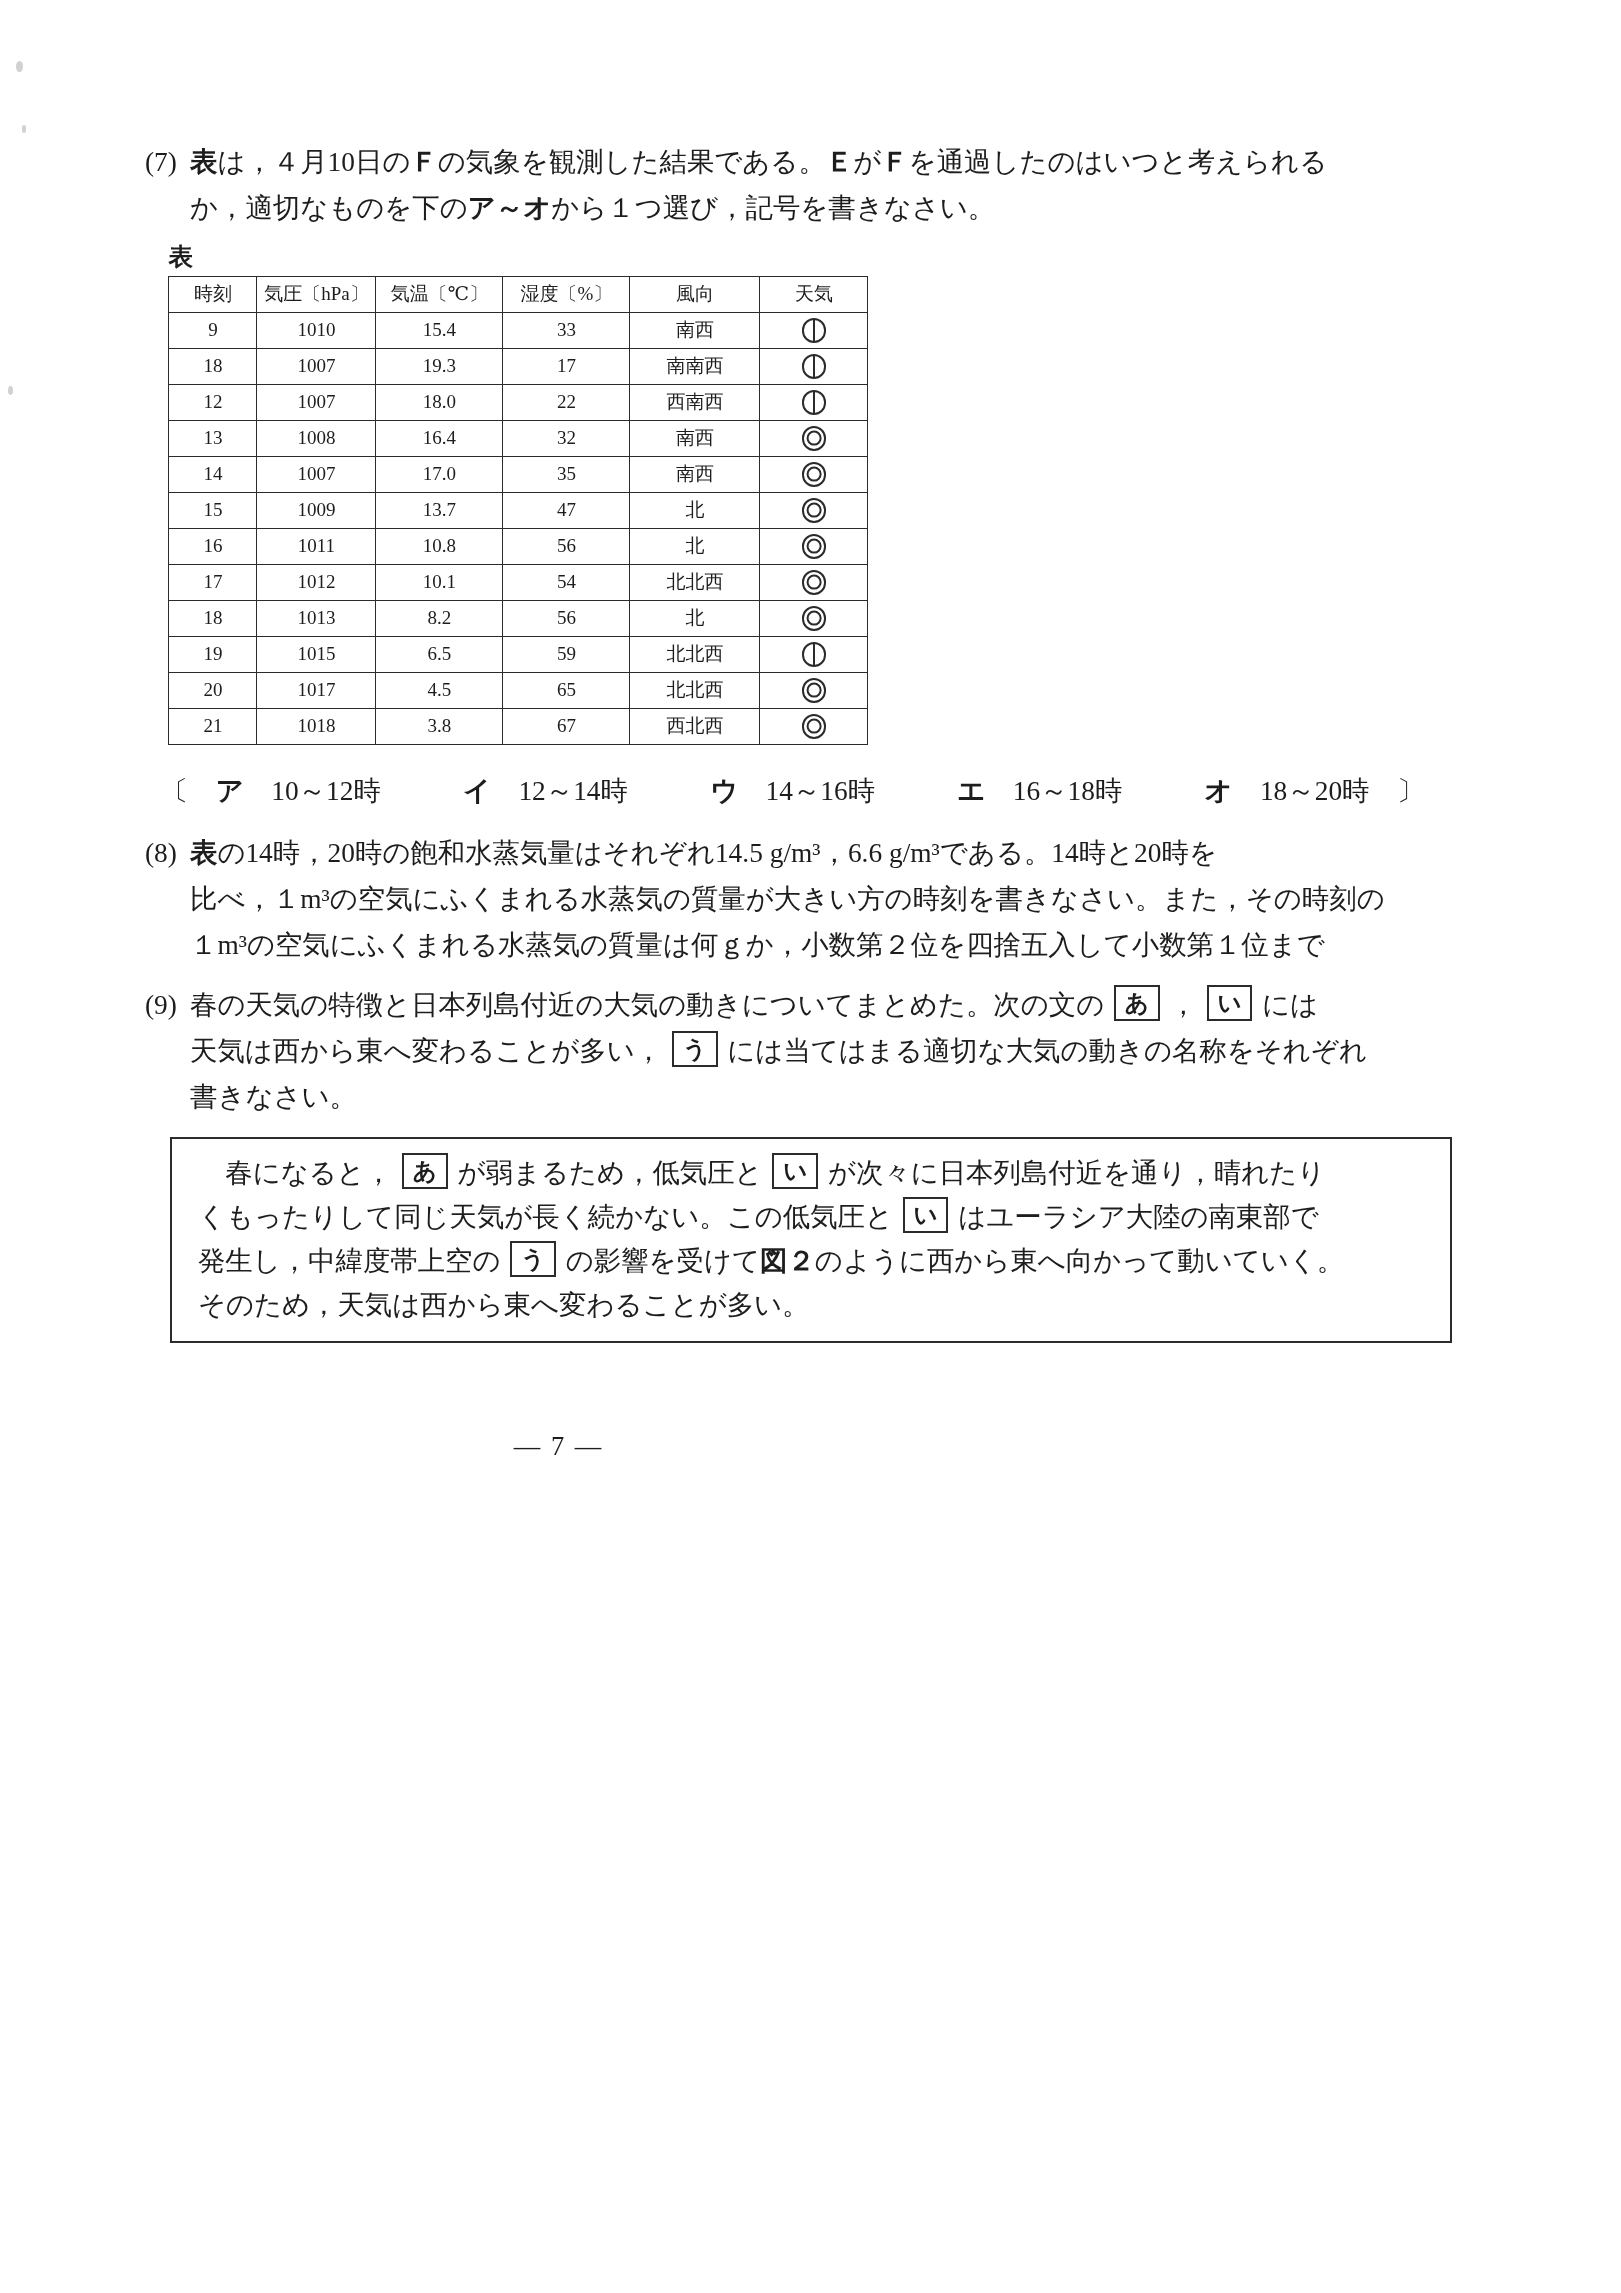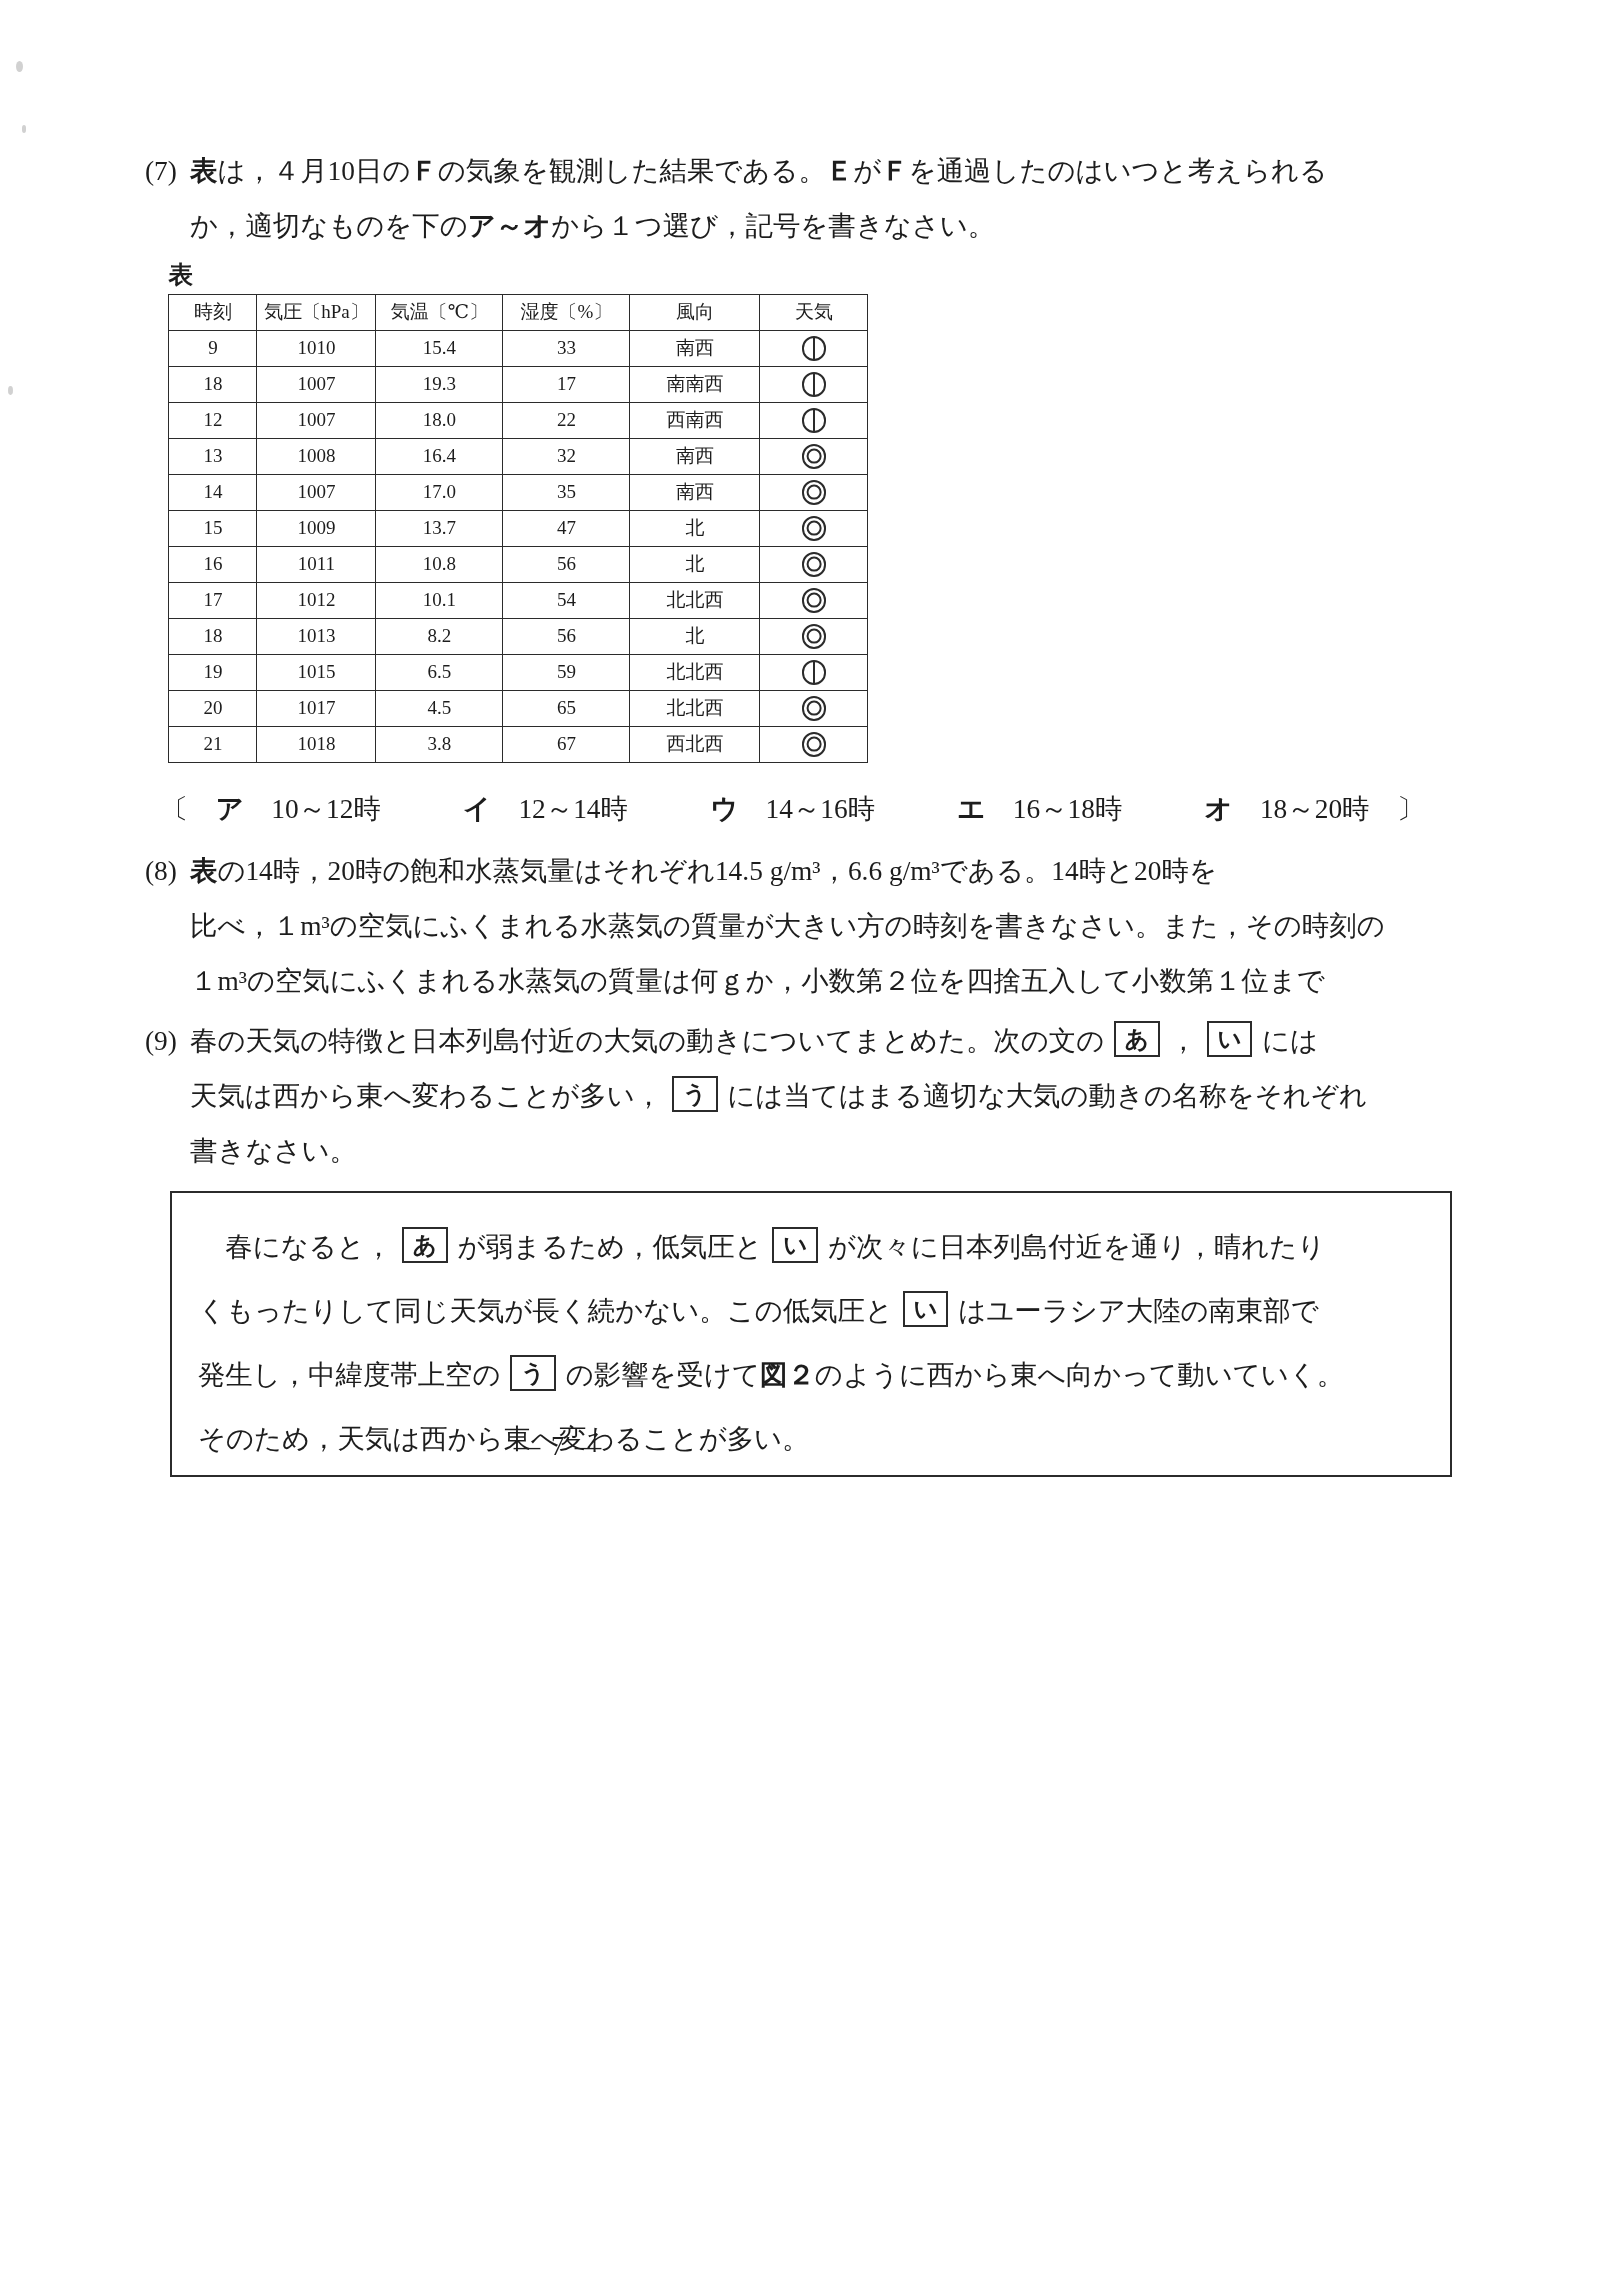--- a/index.html
+++ b/index.html
@@ -10,21 +10,21 @@
     width:1621px; height:2294px;
     margin:0 auto;
     background:#ffffff;
     padding:139px 0 0 145px;
     font-size:27.4px;
     color:#1d1d1d;
     overflow:hidden;
   }
   .question { position:relative; padding-left:45px; width:1333px; }
   .qnum { position:absolute; left:0; top:0; line-height:46px; }
-  .qline { line-height:46px; white-space:nowrap;margin-top:9px; }
+  .qline { line-height:46px; white-space:nowrap; }
   .bold { font-weight:700; font-family:"Liberation Sans","DejaVu Sans",sans-serif; }
 
   .table-label { margin:9.8px 0 3.9px -21.6px; font-size:24.5px; line-height:31px; }
 
   .weather-table { border-collapse:collapse; margin-left:-21.6px; font-size:19px; table-layout:fixed; }
   .weather-table th, .weather-table td {
     border:1.5px solid #2b2b2b;
     text-align:center; vertical-align:middle;
     height:36px; padding:0; font-weight:normal;
   }
@@ -55,21 +55,21 @@
 
   #q8 { margin-top:15.7px; }
   #q9 { margin-top:13.7px; }
 
   .summary-box {
     margin:17.6px 0 0 -19.6px;
     width:1282px;
     border:2.5px solid #2b2b2b;
     padding:11.8px 25.5px 13.7px 25.5px;
   }
-  .boxline { line-height:44px; white-space:nowrap;margin-top:20px; }
+  .boxline { line-height:44px; white-space:nowrap; }
 
   .boxed-kana {
     display:inline-block;
     border:2px solid #2b2b2b;
     padding:0 8.8px;
     margin:0 9.8px;
     font-size:23.5px; line-height:32px;
     font-weight:700;
     font-family:"Liberation Sans","DejaVu Sans",sans-serif;
     vertical-align:2.9px;

